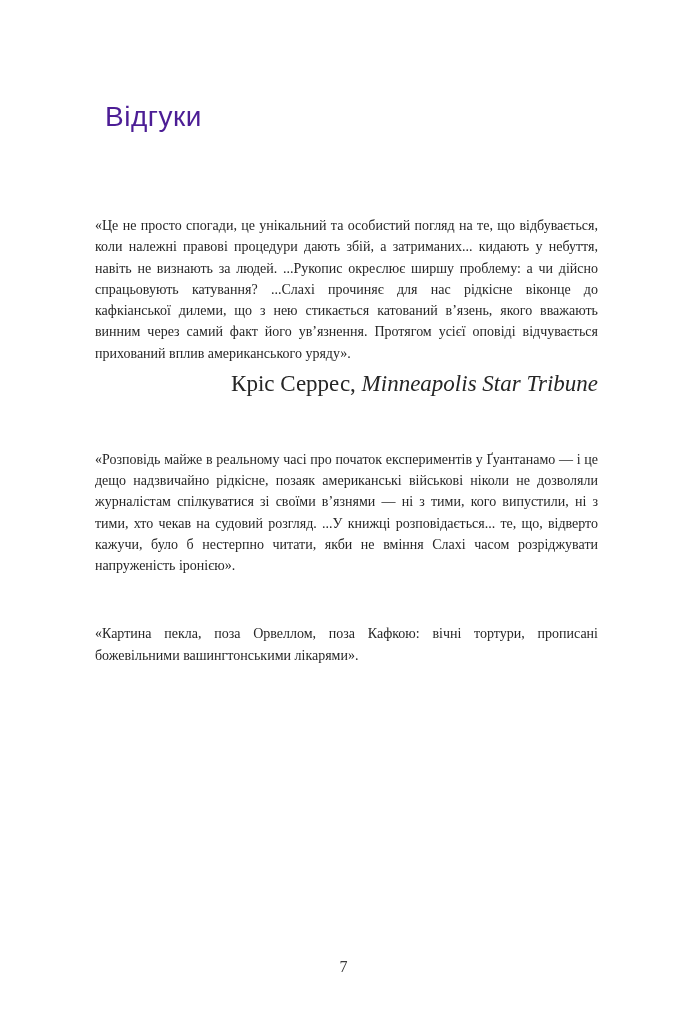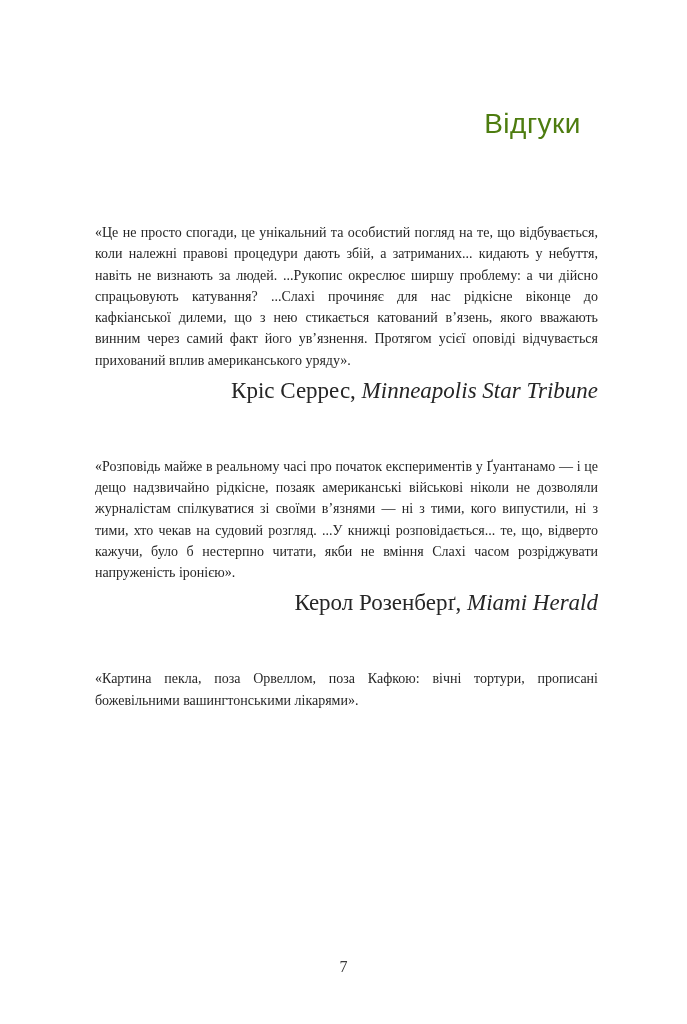--- a/index.html
+++ b/index.html
@@ -21,23 +21,23 @@
     box-sizing: border-box;
     padding: 0 89px 0 95px;
     background: #ffffff;
     overflow: hidden;
   }
   .title {
     font-family: "Liberation Sans", "DejaVu Sans", sans-serif;
     font-weight: 400;
     font-size: 28px;
     letter-spacing: 0.5px;
-    text-align: right;
-    color: #4d7c0f;
-    margin: 17px;
+    text-align: left;
+    color: #4c1d95;
+    margin: 10px;
     padding-top: 91px;
   }
   .content {
     margin-top: 82px;
   }
   .review {
     margin-bottom: 47px;
   }
   .review:last-child {
     margin-bottom: 0;
@@ -79,21 +79,20 @@
 
   <div class="content">
 
     <div class="review">
       <p class="quote">«Це не просто спогади, це унікальний та особистий погляд на те, що відбувається, коли належні правові процедури дають збій, а затриманих... кидають у небуття, навіть не визнають за людей. ...Рукопис окреслює ширшу проблему: а чи дійсно спрацьовують катування? ...Слахі прочиняє для нас рідкісне віконце до кафкіанської дилеми, що з нею стикається катований в’язень, якого вважають винним через самий факт його ув’язнення. Протягом усієї оповіді відчувається прихований вплив американського уряду».</p>
       <p class="attribution"><span>Кріс Серрес, </span><em>Minneapolis Star Tribune</em><span></span></p>
     </div>
 
     <div class="review">
       <p class="quote">«Розповідь майже в реальному часі про початок експериментів у Ґуантанамо — і це дещо надзвичайно рідкісне, позаяк американські військові ніколи не дозволяли журналістам спілкуватися зі своїми в’язнями — ні з тими, кого випустили, ні з тими, хто чекав на судовий розгляд. ...У книжці розповідається... те, що, відверто кажучи, було б нестерпно читати, якби не вміння Слахі часом розріджувати напруженість іронією».</p>
-      <p class="attribution"><span>Керол Розенберґ, </span><em>Miami Herald</em><span></span></p>
     </div>
 
     <div class="review">
       <p class="quote">«Картина пекла, поза Орвеллом, поза Кафкою: вічні тортури, прописані божевільними вашингтонськими лікарями».</p>
     </div>
 
   </div>
 
   <div class="page-number">7</div>
 

